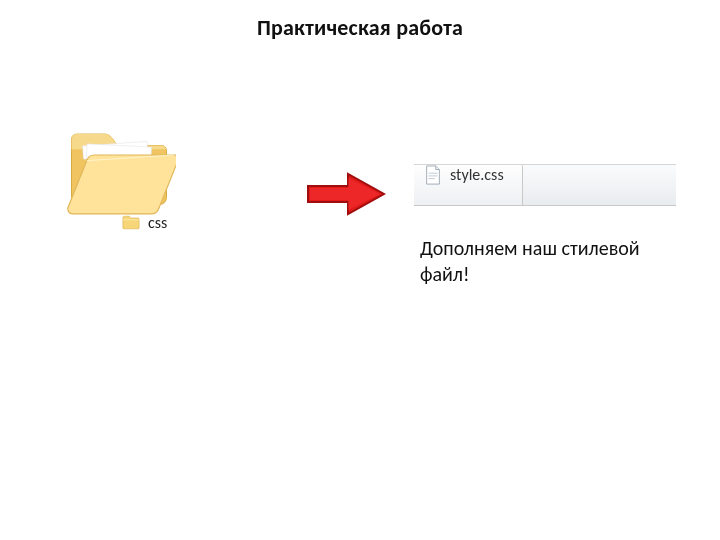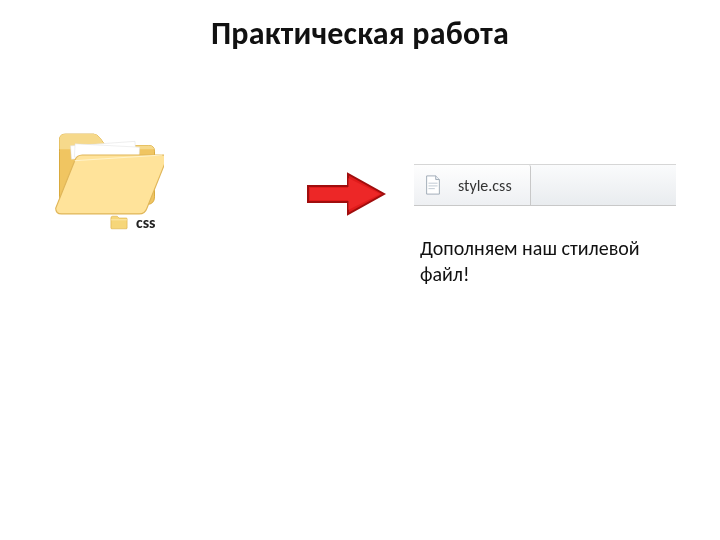--- a/index.html
+++ b/index.html
@@ -16,33 +16,32 @@
     position: relative;
     width: 720px;
     height: 540px;
   }
   .title {
     position: absolute;
     top: 14px;
     left: 0;
     width: 720px;
     text-align: center;
-    font-size: 32px;
+    font-size: 22px;
     font-weight: 700;
     color: #111;
     letter-spacing: 0.2px;
   }
 
   
   .folder-block {
     position: absolute;
-    left: 54px;
+    left: 66px;
     top: 128px;
     width: 210px;
-    font-weight: bold;
   }
   .folder-icon {
     width: 114px;
     height: 92px;
     margin-left: -4px;
   }
   .file-list {
     margin-top: -12px;
     margin-left: 56px;
   }
@@ -82,22 +81,21 @@
     width: 262px;
     height: 40px;
     border-top: 1px solid #d6d6d6;
     border-bottom: 1px solid #c8c8c8;
     background: linear-gradient(#fafbfc, #e9ecef);
     display: flex;
     align-items: stretch;
   }
   .tab {
     display: flex;
-    align-items: center;
-    gap: 16px;
+    gap: 8px;
     padding: 0 18px 0 10px;
     border-right: 1px solid #c8c8c8;
     background: linear-gradient(#fefefe, #eef0f3);
     border-top-left-radius: 2px;
     border-top-right-radius: 2px;
   }
   .tab .doc-icon {
     width: 18px;
     height: 20px;
   }

